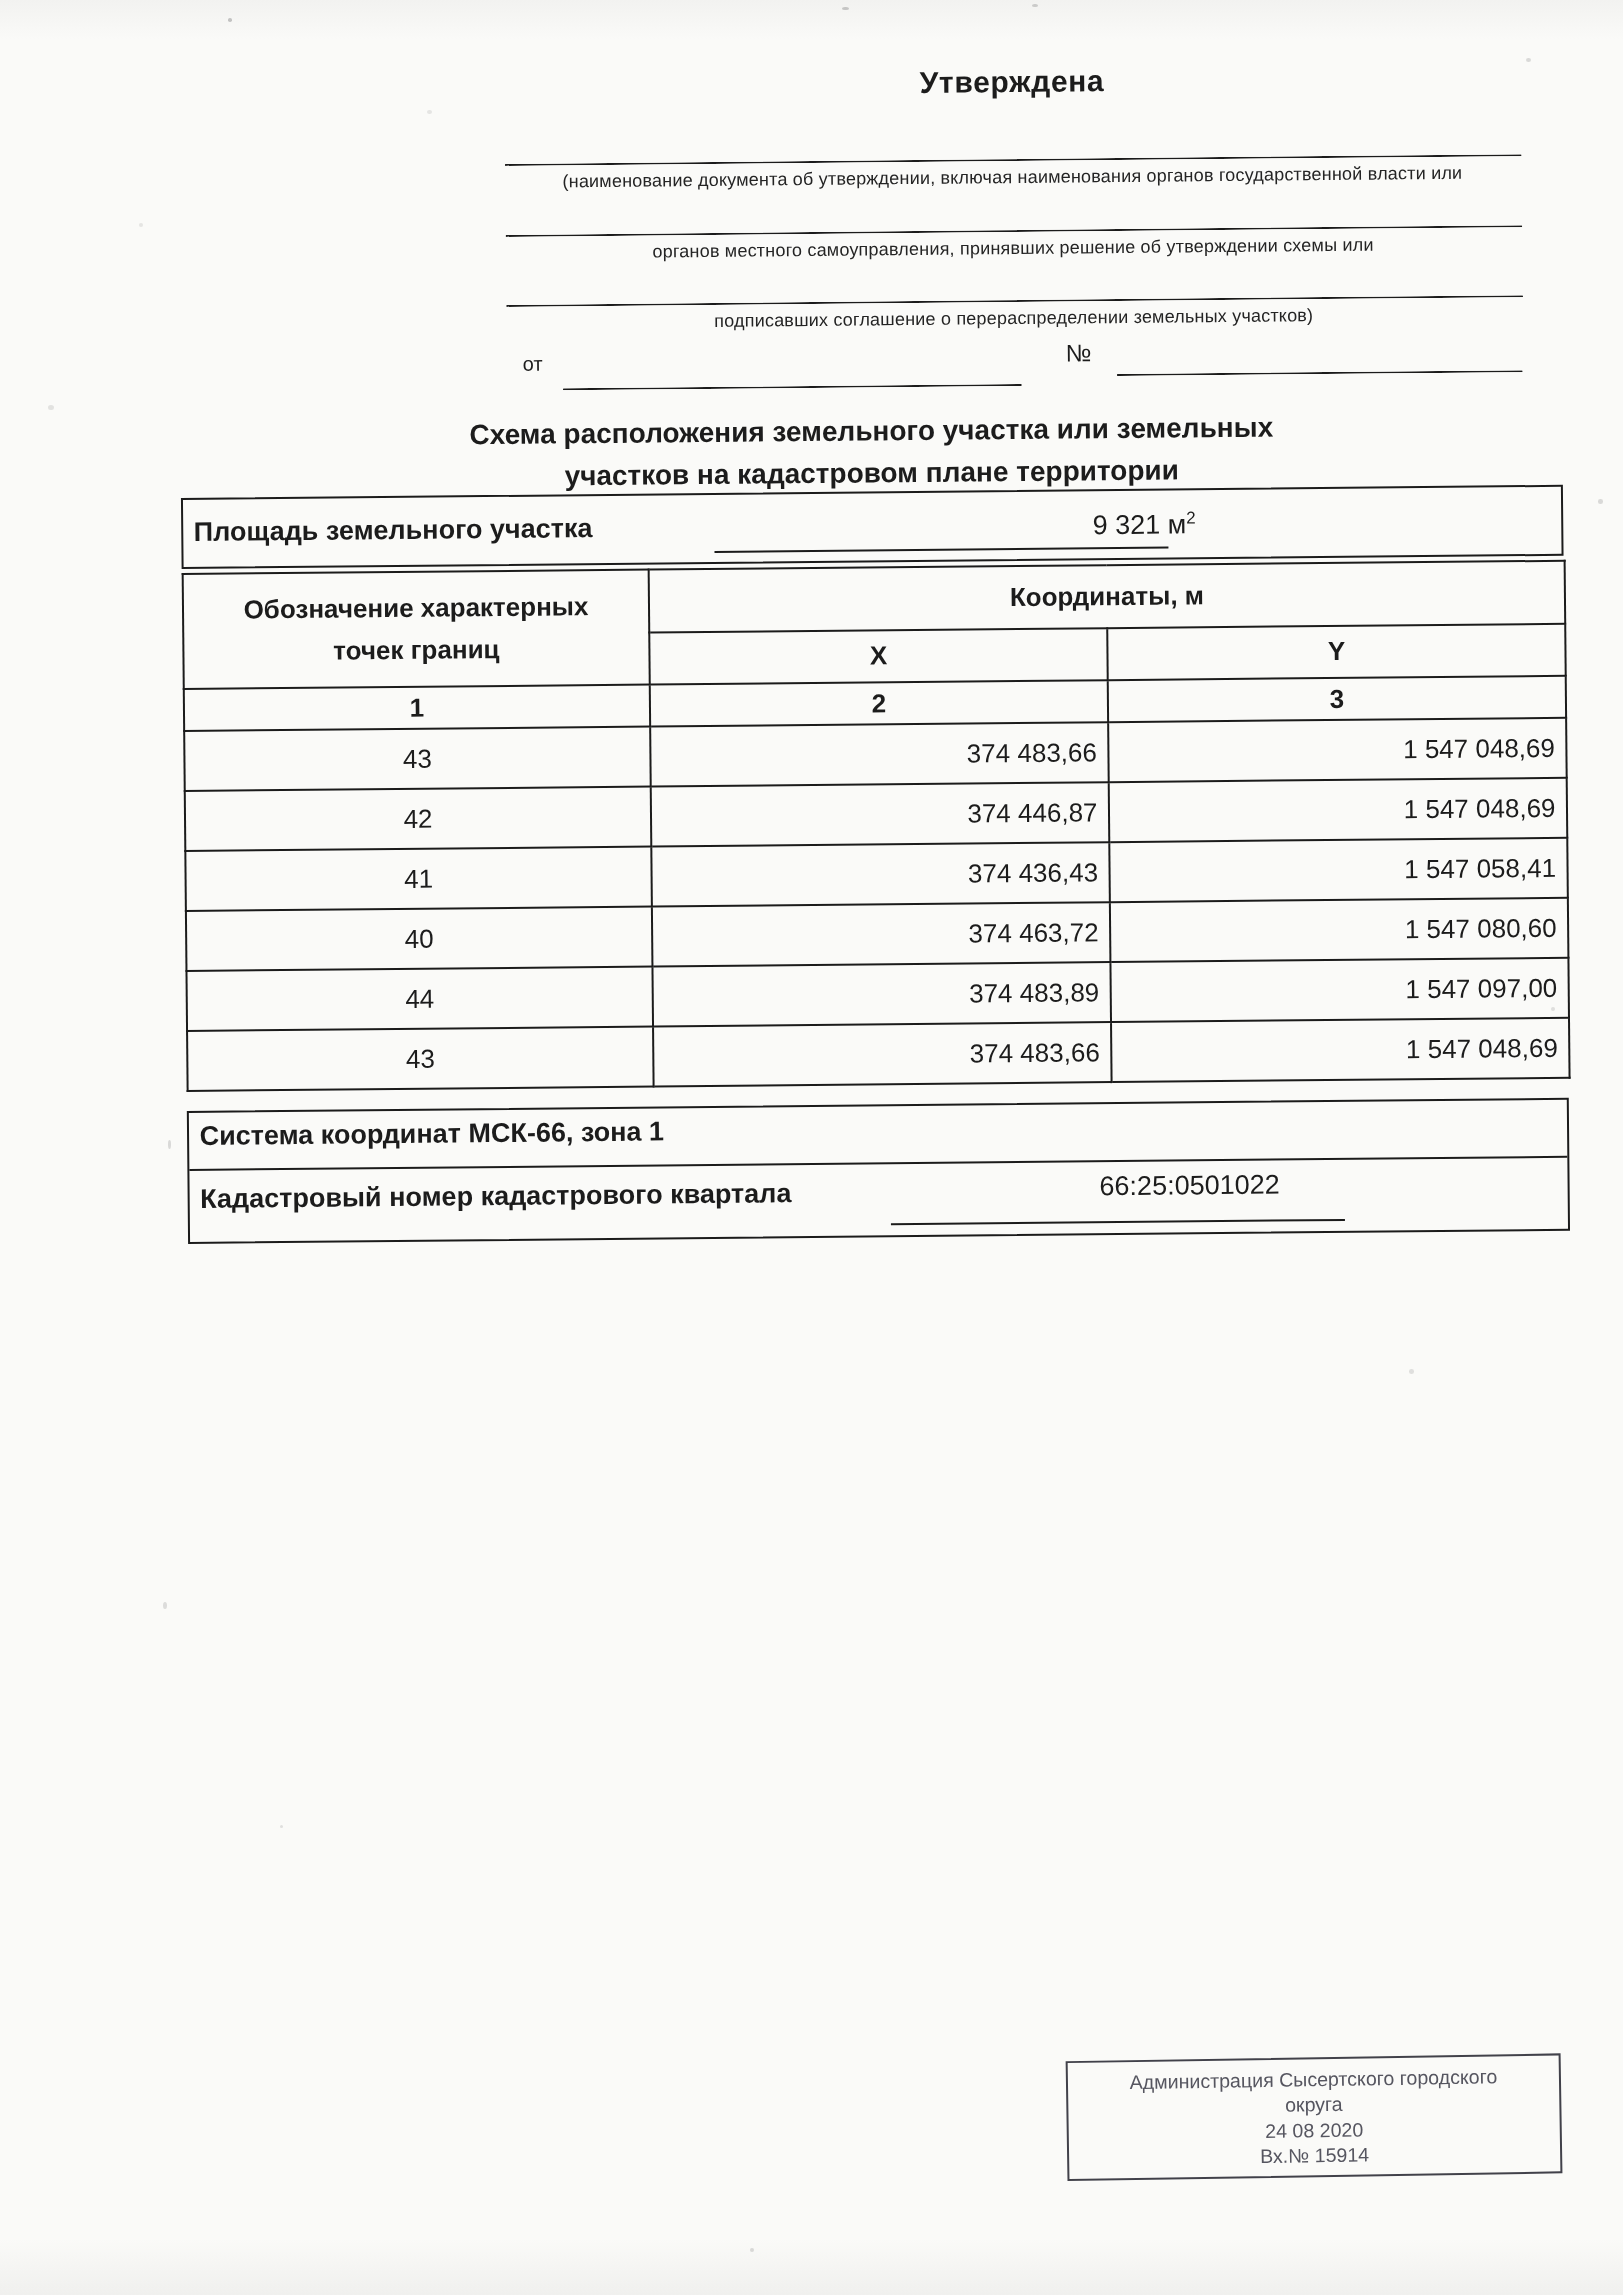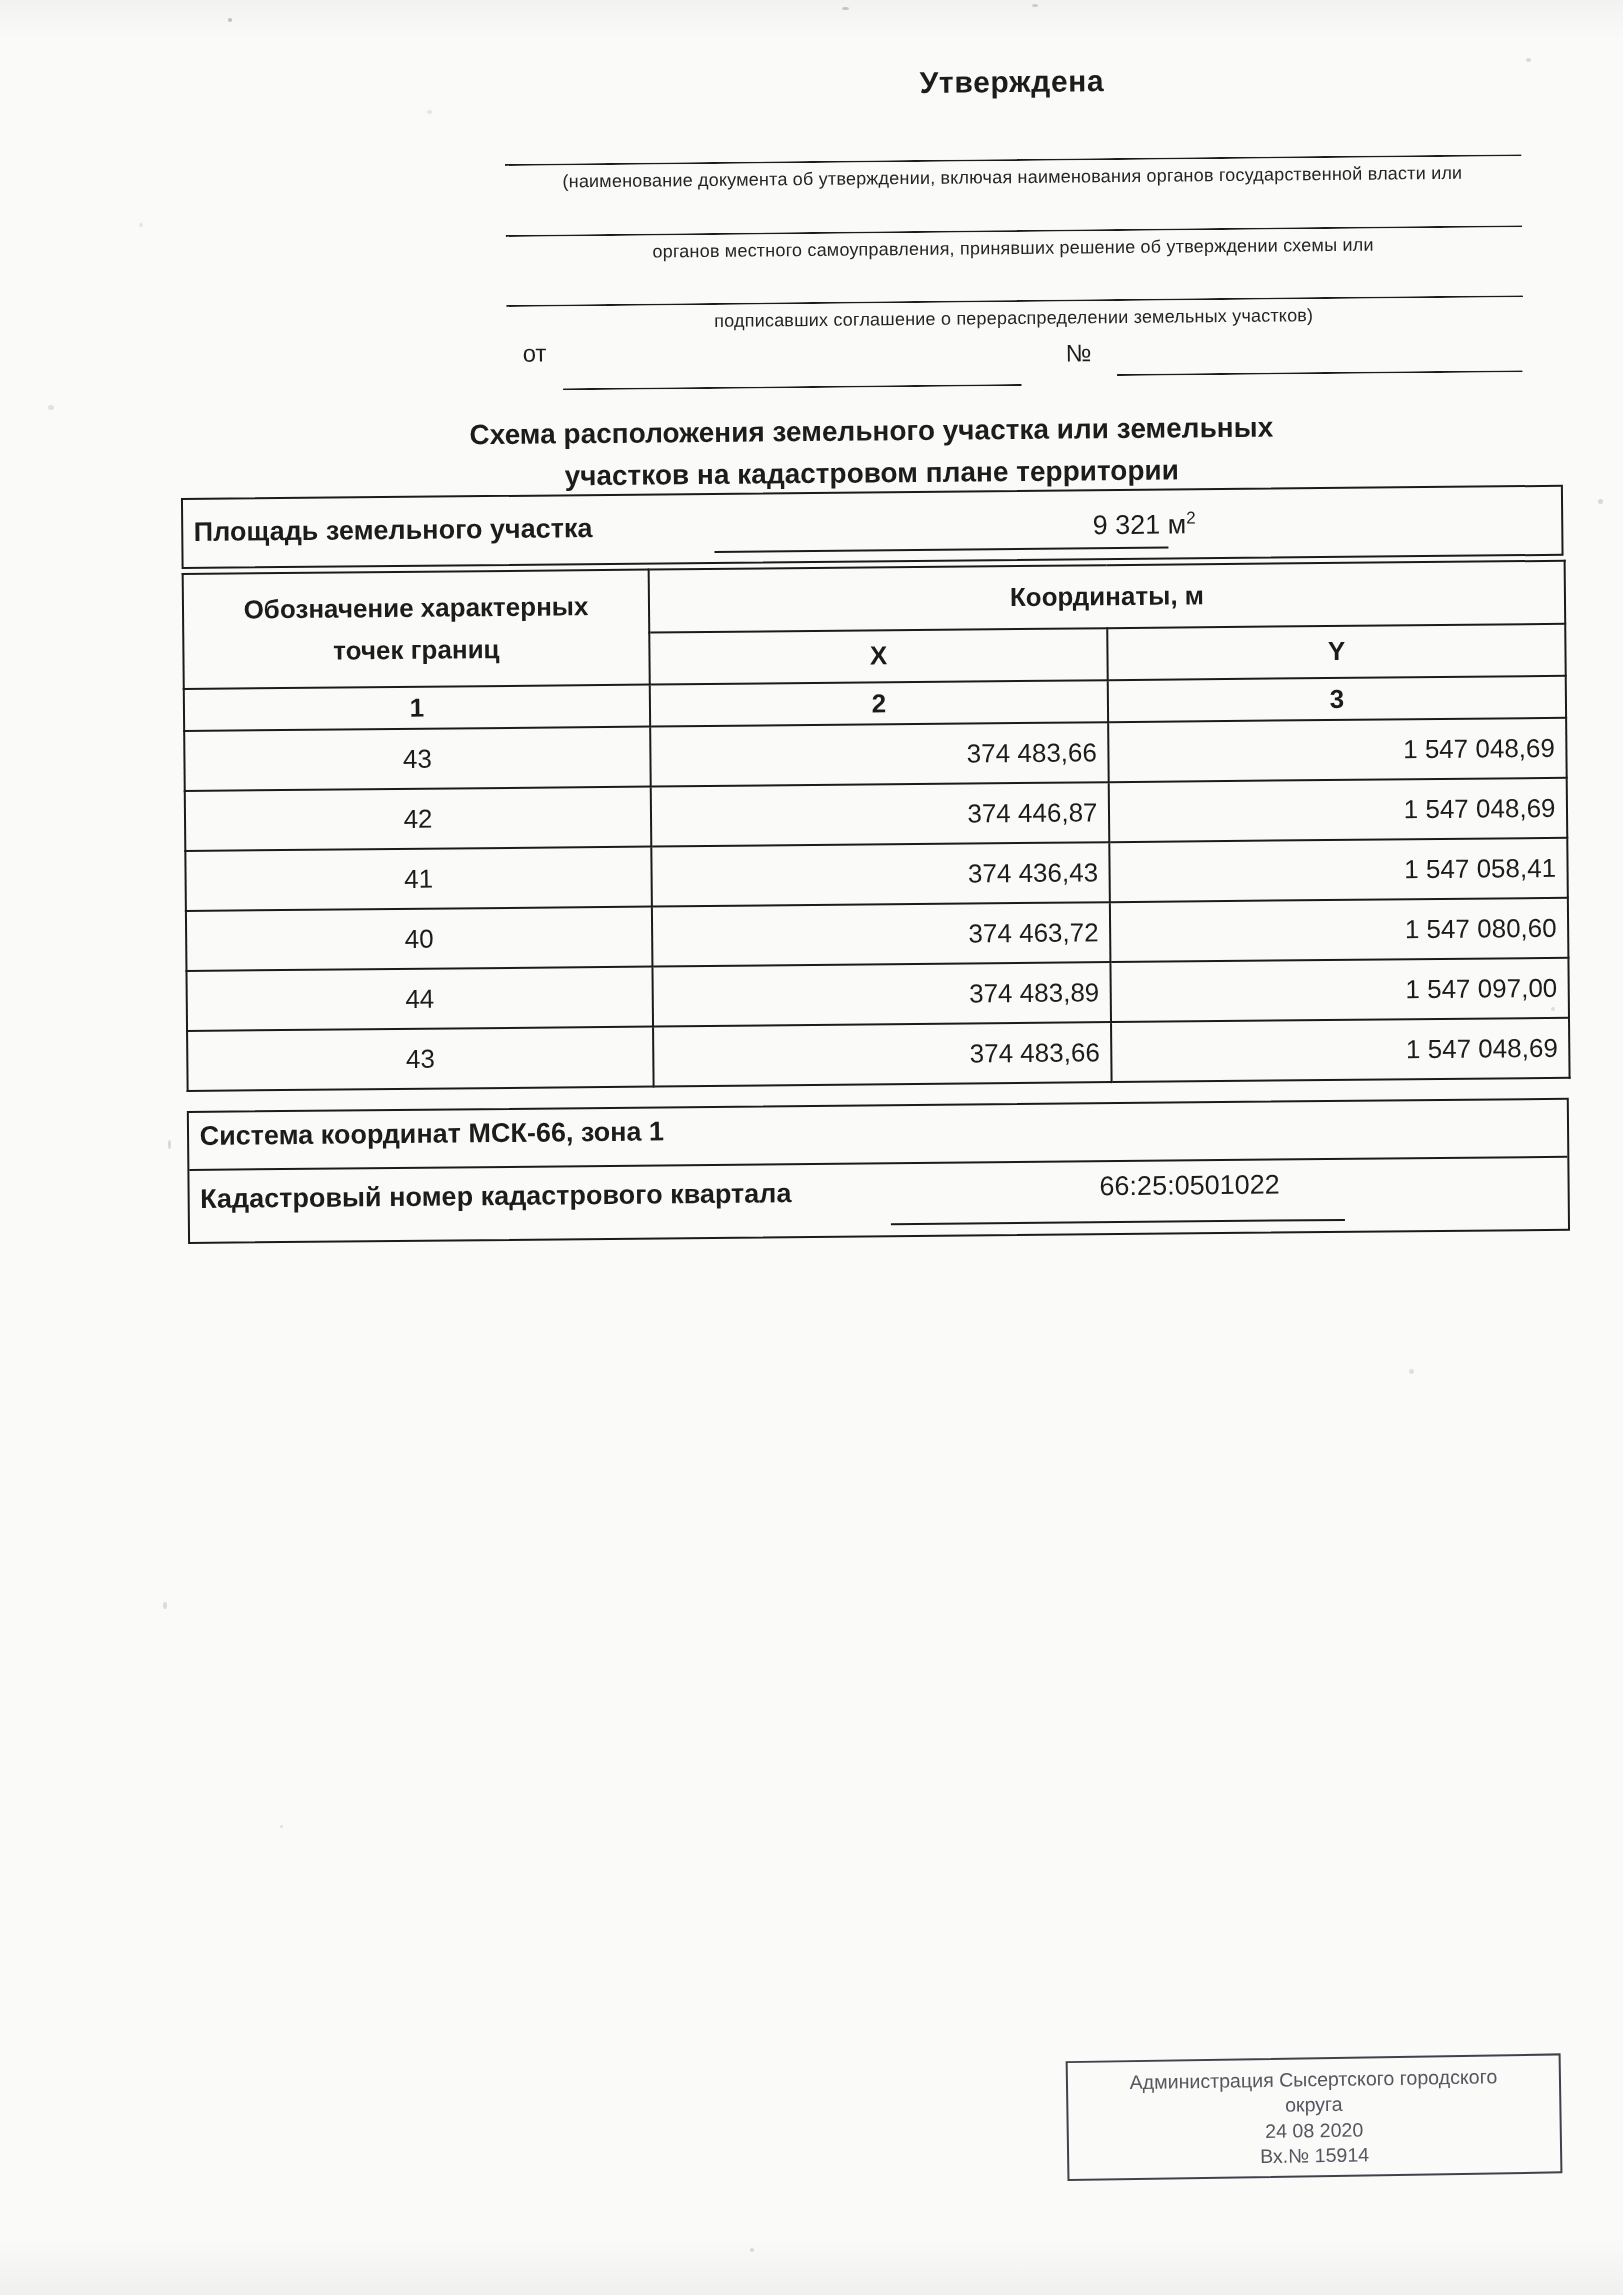--- a/index.html
+++ b/index.html
@@ -26,21 +26,21 @@
     position:absolute;left:512px;width:1017px;height:0;
     border-top:2.6px solid #1b1b1b;border-radius:1.3px;
   }
   .sig-caption{
     position:absolute;left:458px;width:1123px;text-align:center;
     font-size:18px;color:#242424;letter-spacing:0.2px;
   }
   .l1{top:161px}.c1{top:169px}
   .l2{top:232px}.c2{top:240px}
   .l3{top:302px}.c3{top:310px}
-  .from-label{position:absolute;left:528px;top:337px;font-size:24px;}
+  .from-label{position:absolute;left:528px;top:350px;font-size:20px;}
   .from-line{position:absolute;left:568px;top:386px;width:459px;height:0;border-top:2.6px solid #1b1b1b;border-radius:1.3px;}
   .num-label{position:absolute;left:1071px;top:342px;font-size:24px;}
   .num-line{position:absolute;left:1122px;top:377px;width:406px;height:0;border-top:2.6px solid #1b1b1b;border-radius:1.3px;}
   
   .doc-title{
     position:absolute;left:185px;top:411px;width:1382px;
     text-align:center;font-size:28px;font-weight:bold;line-height:1.5;
   }
   
   .area-box{

